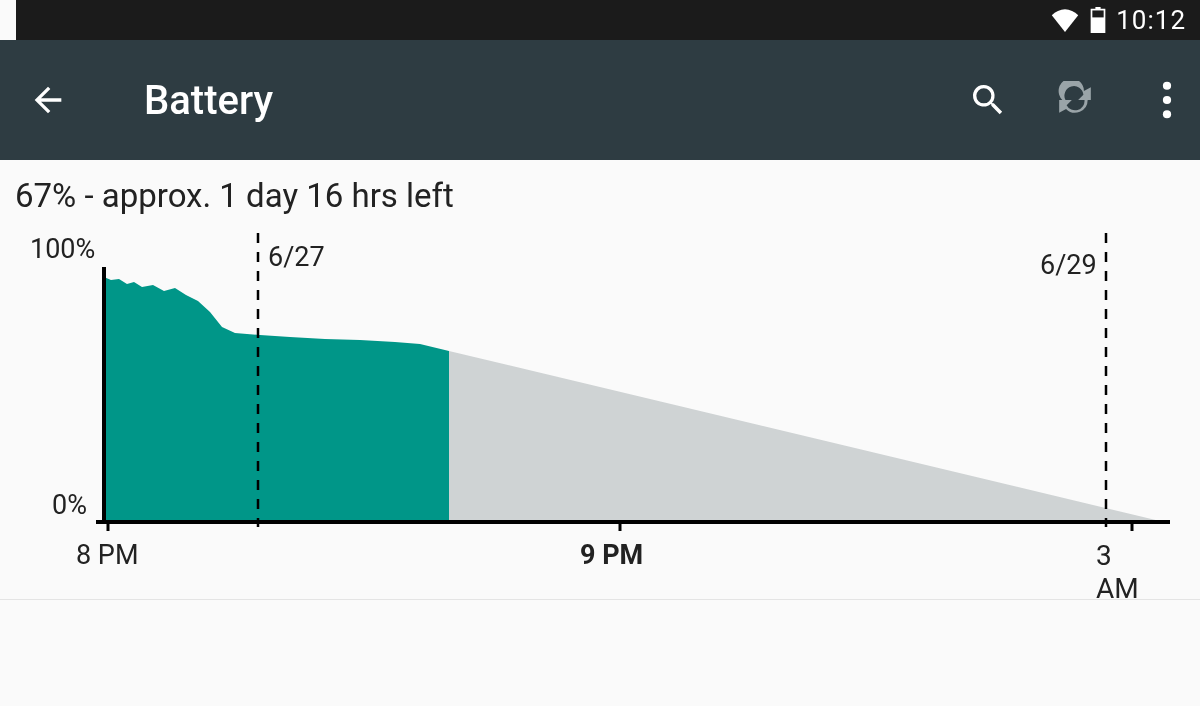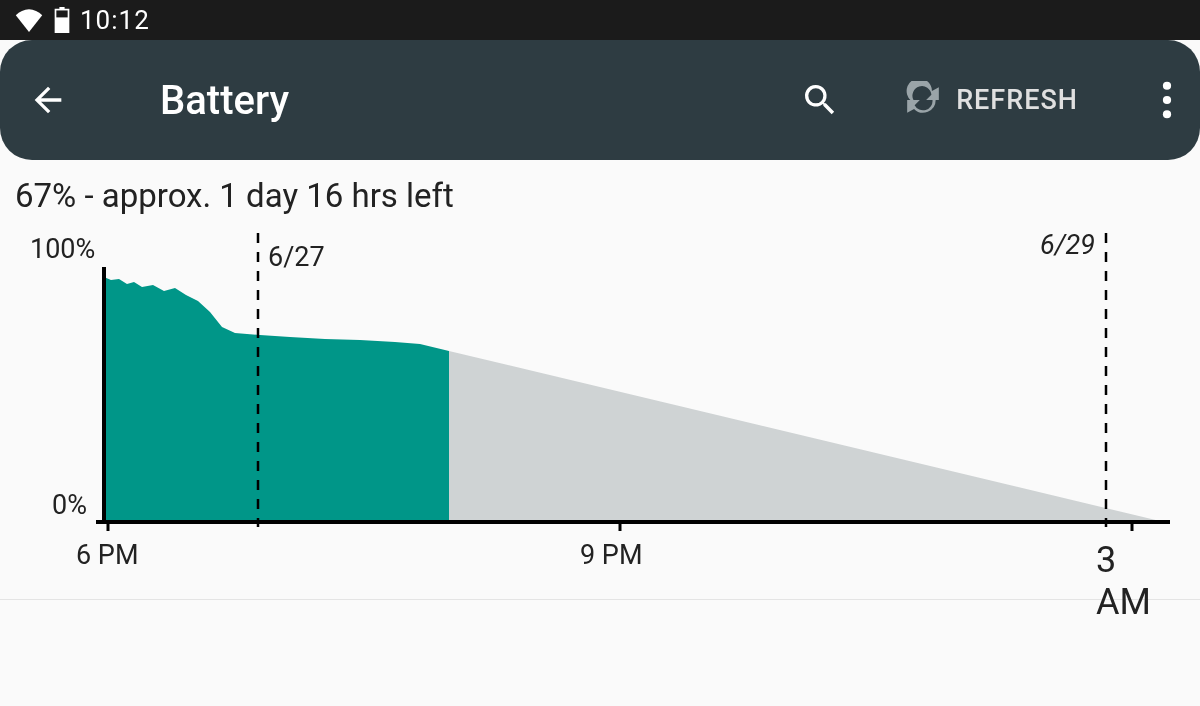--- a/index.html
+++ b/index.html
@@ -3,36 +3,37 @@
 <meta charset="utf-8">
 <style>
   * { box-sizing: border-box; margin: 0; padding: 0; }
   html, body { width: 1200px; height: 706px; font-family: Roboto, "Helvetica Neue", Arial, sans-serif; background: #fafafa; overflow: hidden; }
   
   .status-bar {
     height: 40px;
     background: #1b1b1b;
     display: flex;
     align-items: center;
+    justify-content: flex-end;
     padding: 0 14px;
     color: #fff;
     font-size: 26px;
     gap: 10px;
+    margin-left: 16px;
   }
   .status-bar .time { font-weight: 400; letter-spacing: 1px; }
   
   .app-bar {
     height: 120px;
     background: #2e3c42;
     display: flex;
     align-items: center;
     padding: 0 28px;
     color: #fff;
-    gap: 64px;
-    border-radius: 32px;
+    gap: 48px;
   }
   .app-bar .title { font-size: 40px; font-weight: 500; flex: 1; margin-left: 28px; }
   .app-bar .action { display: flex; align-items: center; gap: 14px; cursor: pointer; }
   .app-bar .action-label { font-size: 27px; font-weight: 500; letter-spacing: 1px; color: #e0e0e0; }
   .icon-btn { display: inline-flex; align-items: center; justify-content: center; cursor: pointer; }
   
   .content {
     background: #fafafa;
     padding: 16px 0 0 0;
   }
@@ -46,25 +47,25 @@
     position: relative;
     width: 962px;
     height: 370px;
   }
   .chart-svg { position: absolute; left: 0; top: 0; }
   
   .y-label-top { position: absolute; left: 30px; top: 4px; font-size: 27px; color: #222; }
   .y-label-bot { position: absolute; left: 52px; top: 260px; font-size: 27px; color: #222; }
   
   .date-label-1 { position: absolute; left: 268px; top: 12px; font-size: 27px; color: #222; }
-  .date-label-2 { position: absolute; left: 1040px; top: 0; font-size: 27px; color: #222; font-style: italic; }
+  .date-label-2 { position: absolute; left: 1040px; top: 20px; font-size: 27px; color: #222; }
   
   .x-tick-1 { position: absolute; left: 76px; top: 310px; font-size: 27px; color: #222; }
-  .x-tick-2 { position: absolute; left: 580px; top: 310px; font-size: 27px; color: #222; }
-  .x-tick-3 { position: absolute; left: 1096px; top: 310px; font-size: 36px; color: #222; }
+  .x-tick-2 { position: absolute; left: 580px; top: 310px; font-size: 27px; color: #222; font-weight: bold; }
+  .x-tick-3 { position: absolute; left: 1096px; top: 310px; font-size: 28px; color: #222; }
   
   .section-header {
     color: #009688;
     font-size: 28px;
     padding: 22px 0 16px 4px;
   }
   .divider {
     height: 1px;
     background: #e4e4e4;
     width: 100%;
@@ -100,40 +101,39 @@
     <svg width="40" height="40" viewBox="0 0 24 24">
         <path fill="#fff" d="M15.5 14h-.8l-.3-.3a6.5 6.5 0 10-.7.7l.3.3v.8l5 5 1.5-1.5-5-5zm-6 0a4.5 4.5 0 110-9 4.5 4.5 0 010 9z"></path>
       </svg>
   </span>
   <span class="action">
     <span class="icon-btn">
       <svg width="38" height="38" viewBox="0 0 24 24">
           <path fill="#9aa4a8" d="M17.65 6.35A8 8 0 104 12h2a6 6 0 1111.3-3.3L14 12h8V4l-4.35 2.35zM6.35 17.65A8 8 0 0020 12h-2a6 6 0 01-11.3 3.3L10 12H2v8l4.35-2.35z"></path>
         </svg>
     </span>
-    <span class="action-label">REFRESH</span>
   </span>
   <span class="icon-btn" style="margin-left:20px;">
     <svg width="10" height="38" viewBox="0 0 6 24">
         <circle cx="3" cy="3" r="2.6" fill="#fff"></circle>
         <circle cx="3" cy="12" r="2.6" fill="#fff"></circle>
         <circle cx="3" cy="21" r="2.6" fill="#fff"></circle>
       </svg>
   </span>
 </div>
 
 <div class="content">
   <div class="summary">67% - approx. 1 day 16 hrs left</div>
 
   <div class="chart-wrap">
     <div class="y-label-top">100%</div>
     <div class="y-label-bot">0%</div>
     <div class="date-label-1">6/27</div>
     <div class="date-label-2">6/29</div>
-    <div class="x-tick-1">6 PM</div>
+    <div class="x-tick-1">8 PM</div>
     <div class="x-tick-2">9 PM</div>
     <div class="x-tick-3">3 AM</div>
 
     <svg class="chart-svg" width="1200" height="370">
 
       <path d="M 449 122 L 1164 293 L 449 293 Z" fill="#cfd3d4"></path>
 
       <path d="M 104 48 
                L 111 51 L 119 50 L 127 55 L 134 53 L 142 58 L 153 56 L 164 62 L 175 59 L 186 66 L 198 72 L 210 83 
                L 222 98 L 235 104 L 260 106 L 290 108 L 325 110 L 360 111 L 395 113 L 420 115 L 449 122 

